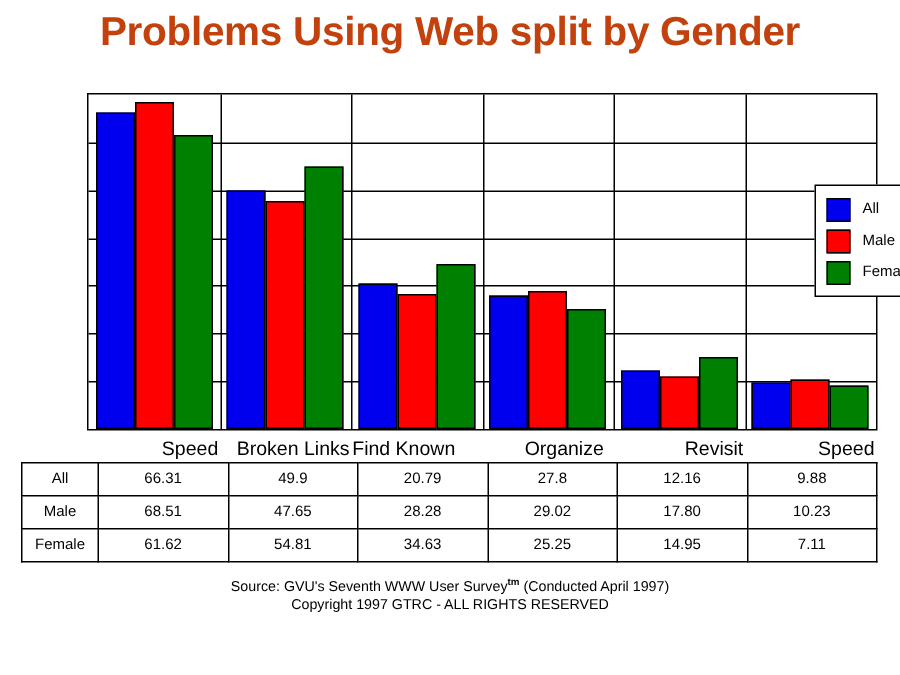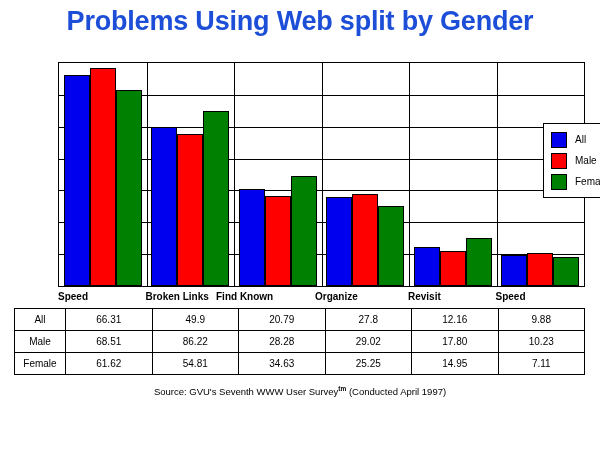--- a/index.html
+++ b/index.html
@@ -17,21 +17,21 @@
 
   
   #chart-title {
     position: absolute;
     left: 0;
     top: 6px;
     width: 600px;
     text-align: center;
     font-size: 27px;
     font-weight: bold;
-    color: #1d4ed8;
+    color: #c2410c;
     letter-spacing: -0.2px;
     white-space: nowrap;
   }
 
   
   #plot-frame {
     position: absolute;
     left: 58px;
     top: 62px;
     width: 527px;
@@ -83,25 +83,24 @@
     box-sizing: border-box;
   }
   .bar.s0 { background: #0000ee; left: 0px; }
   .bar.s1 { background: #ff0000; left: 26px; }
   .bar.s2 { background: #008000; left: 52px; }
 
   
   .xtick-label {
     position: absolute;
     top: 291px;
-    text-align: left;
-    font-size: 10px;
+    text-align: right;
+    font-size: 13px;
     color: #000;
     white-space: nowrap;
-    font-weight: bold;
   }
 
   
   #legend {
     position: absolute;
     left: 484px;
     top: 60px;
     width: 82px;
     border: 1px solid #000;
     background: #fff;
@@ -249,21 +248,21 @@
         <td>66.31</td>
         <td>49.9</td>
         <td>20.79</td>
         <td>27.8</td>
         <td>12.16</td>
         <td>9.88</td>
       </tr>
       <tr>
         <td class="rowhead">Male</td>
         <td>68.51</td>
-        <td>86.22</td>
+        <td>47.65</td>
         <td>28.28</td>
         <td>29.02</td>
         <td>17.80</td>
         <td>10.23</td>
       </tr>
       <tr>
         <td class="rowhead">Female</td>
         <td>61.62</td>
         <td>54.81</td>
         <td>34.63</td>
@@ -271,13 +270,14 @@
         <td>14.95</td>
         <td>7.11</td>
       </tr>
     </tbody>
 </table>
 
 <div id="footer">
   <div>
     <span>Source: GVU's Seventh WWW User Survey</span><sup>tm</sup><span> (Conducted April 1997)</span>
   </div>
+  <div>Copyright 1997 GTRC - ALL RIGHTS RESERVED</div>
 </div>
 
 </body></html>

